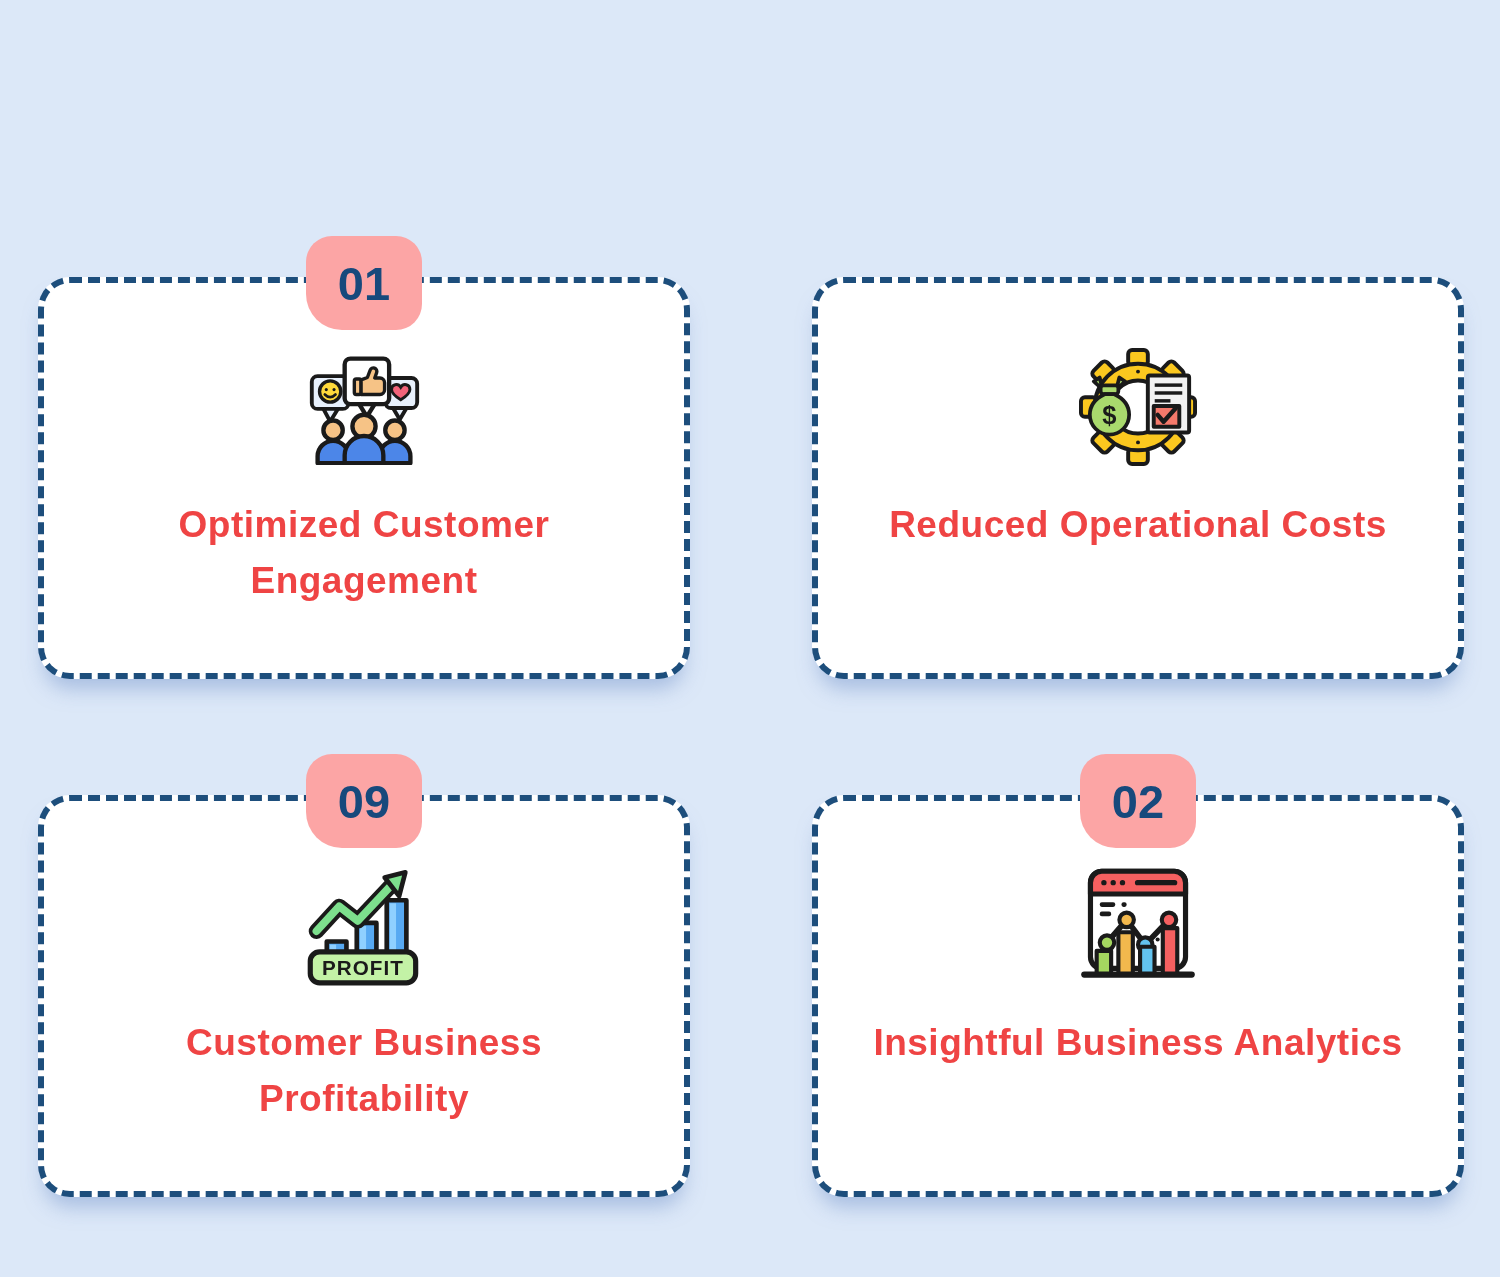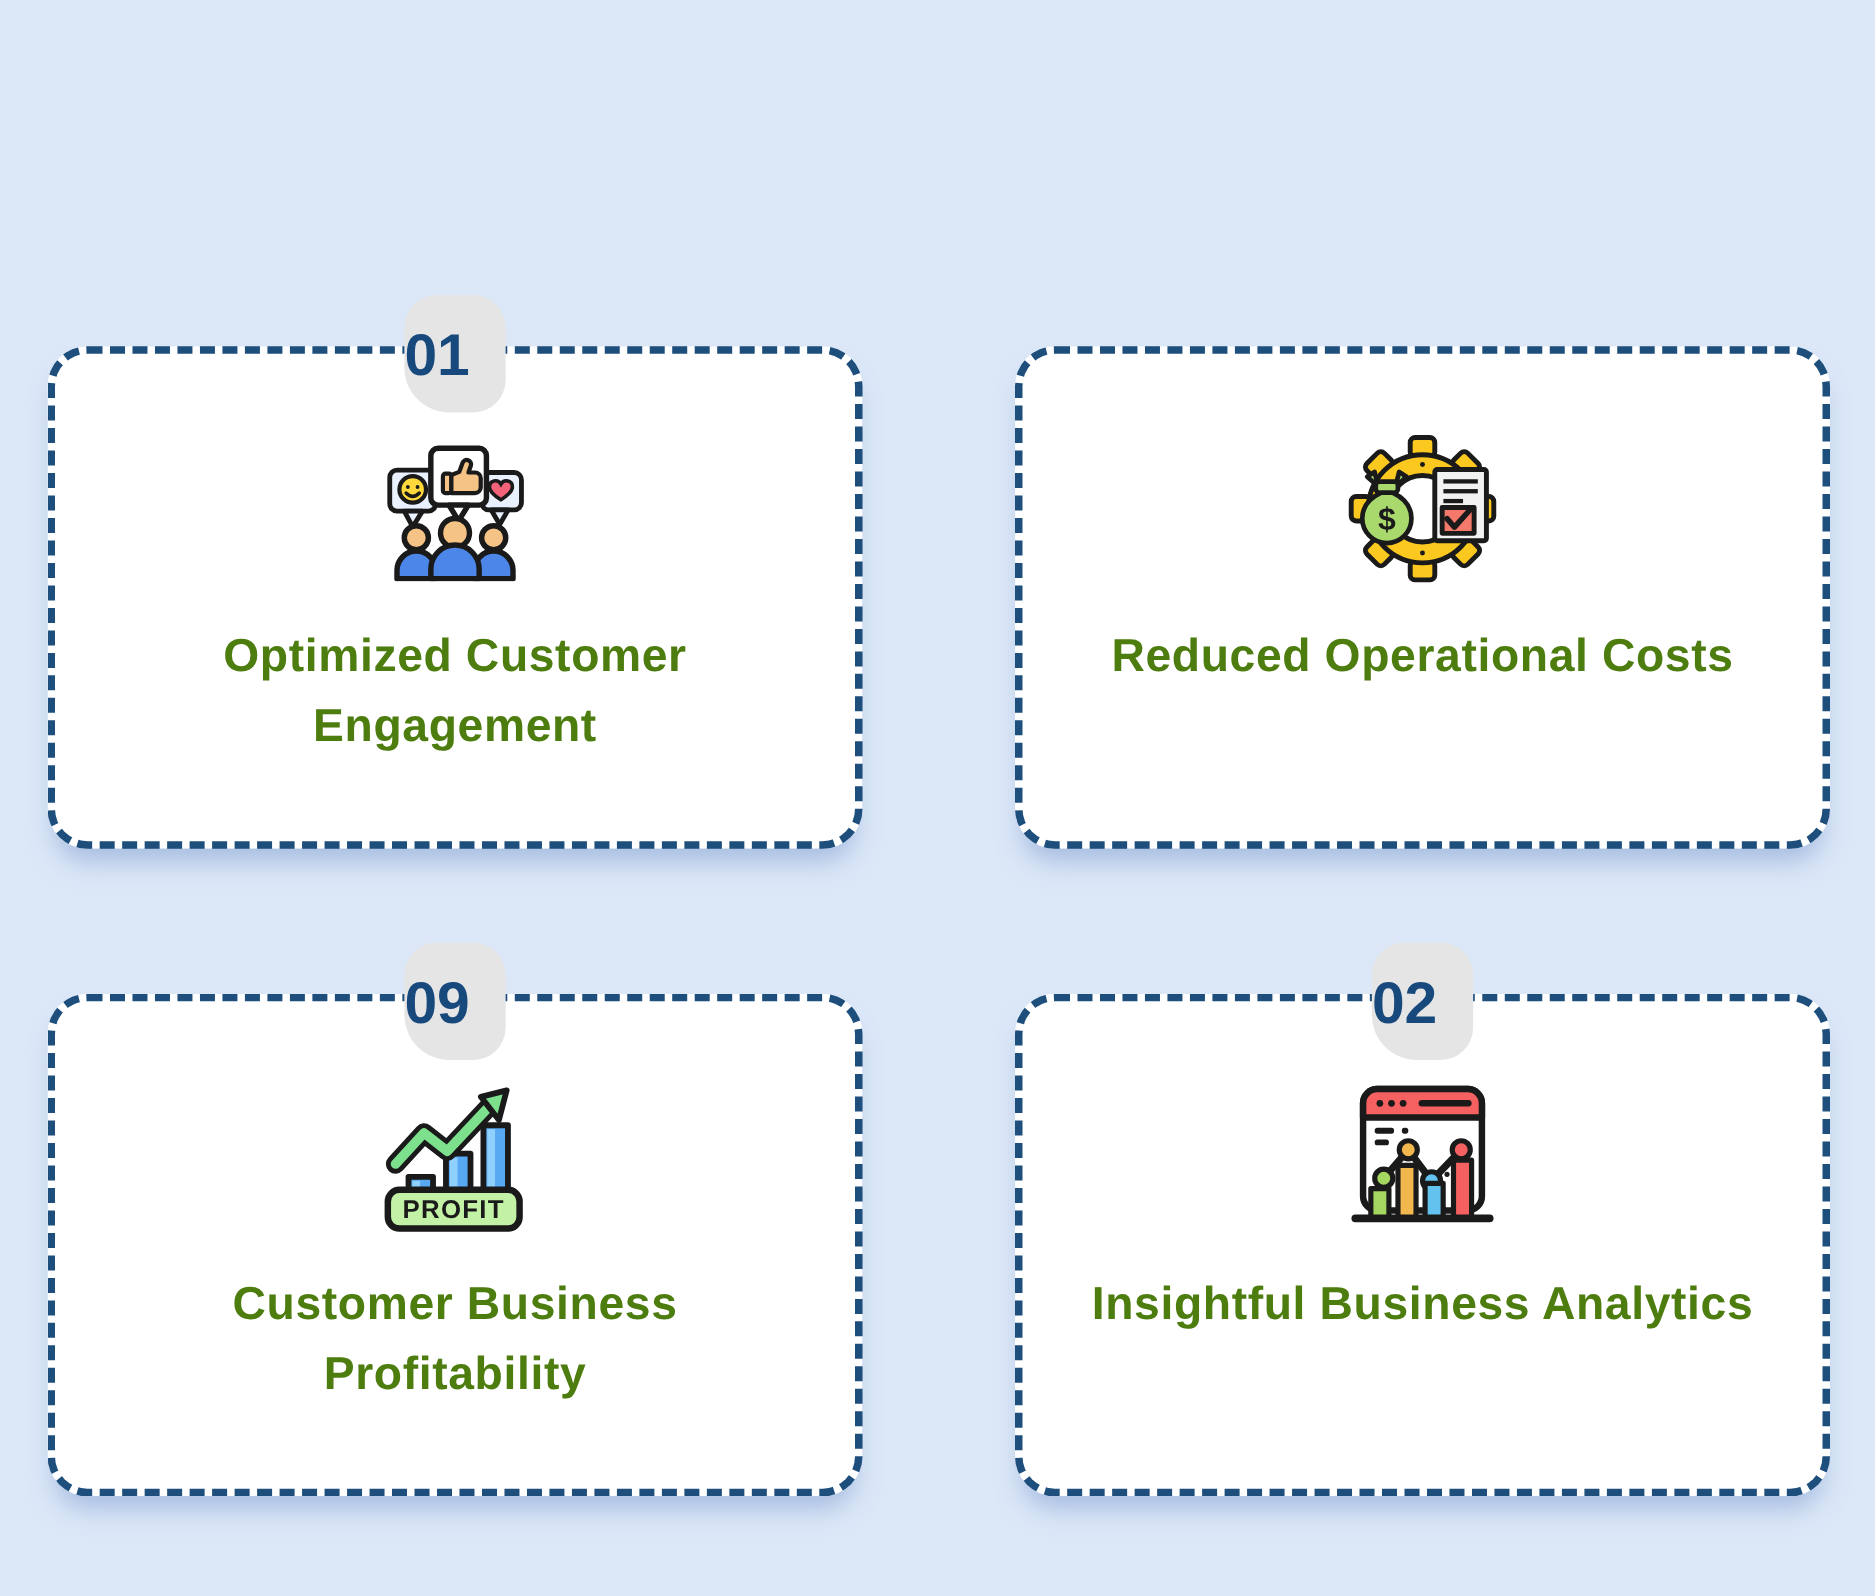--- a/index.html
+++ b/index.html
@@ -28,37 +28,37 @@
     width: 652px; height: 402px;
     background: #ffffff;
     border: 6px dashed #1d4e7c;
     border-radius: 32px;
     box-shadow: 0 16px 20px -6px rgba(125,155,205,0.55);
     display: flex; flex-direction: column; align-items: center;
   }
   .badge {
     position: absolute; top: -47px; left: 50%;
     transform: translateX(-50%);
-    width: 81px; height: 94px;
-    background: #e5e5e5;
+    width: 116px; height: 94px;
+    background: #fca5a5;
     border-radius: 26px 26px 26px 36px;
-    display: flex; align-items: center; justify-content: flex-start;
+    display: flex; align-items: center; justify-content: center;
     z-index: 2;
   }
   .badge span {
     font-size: 47px; font-weight: bold; color: #17497c;
   }
   .icon-box {
     margin-top: 62px; height: 124px;
     display: flex; align-items: center; justify-content: center;
   }
   .label {
     margin: 28px 40px 0;
     font-size: 37px; font-weight: bold;
-    color: #4d7c0f;
+    color: #ef4444;
     text-align: center;
     line-height: 1.5;
     letter-spacing: 0.5px;
   }
   svg text { font-family: "Liberation Sans", sans-serif; }
 </style>
 </head>
 <body>
 
 <div class="page">

